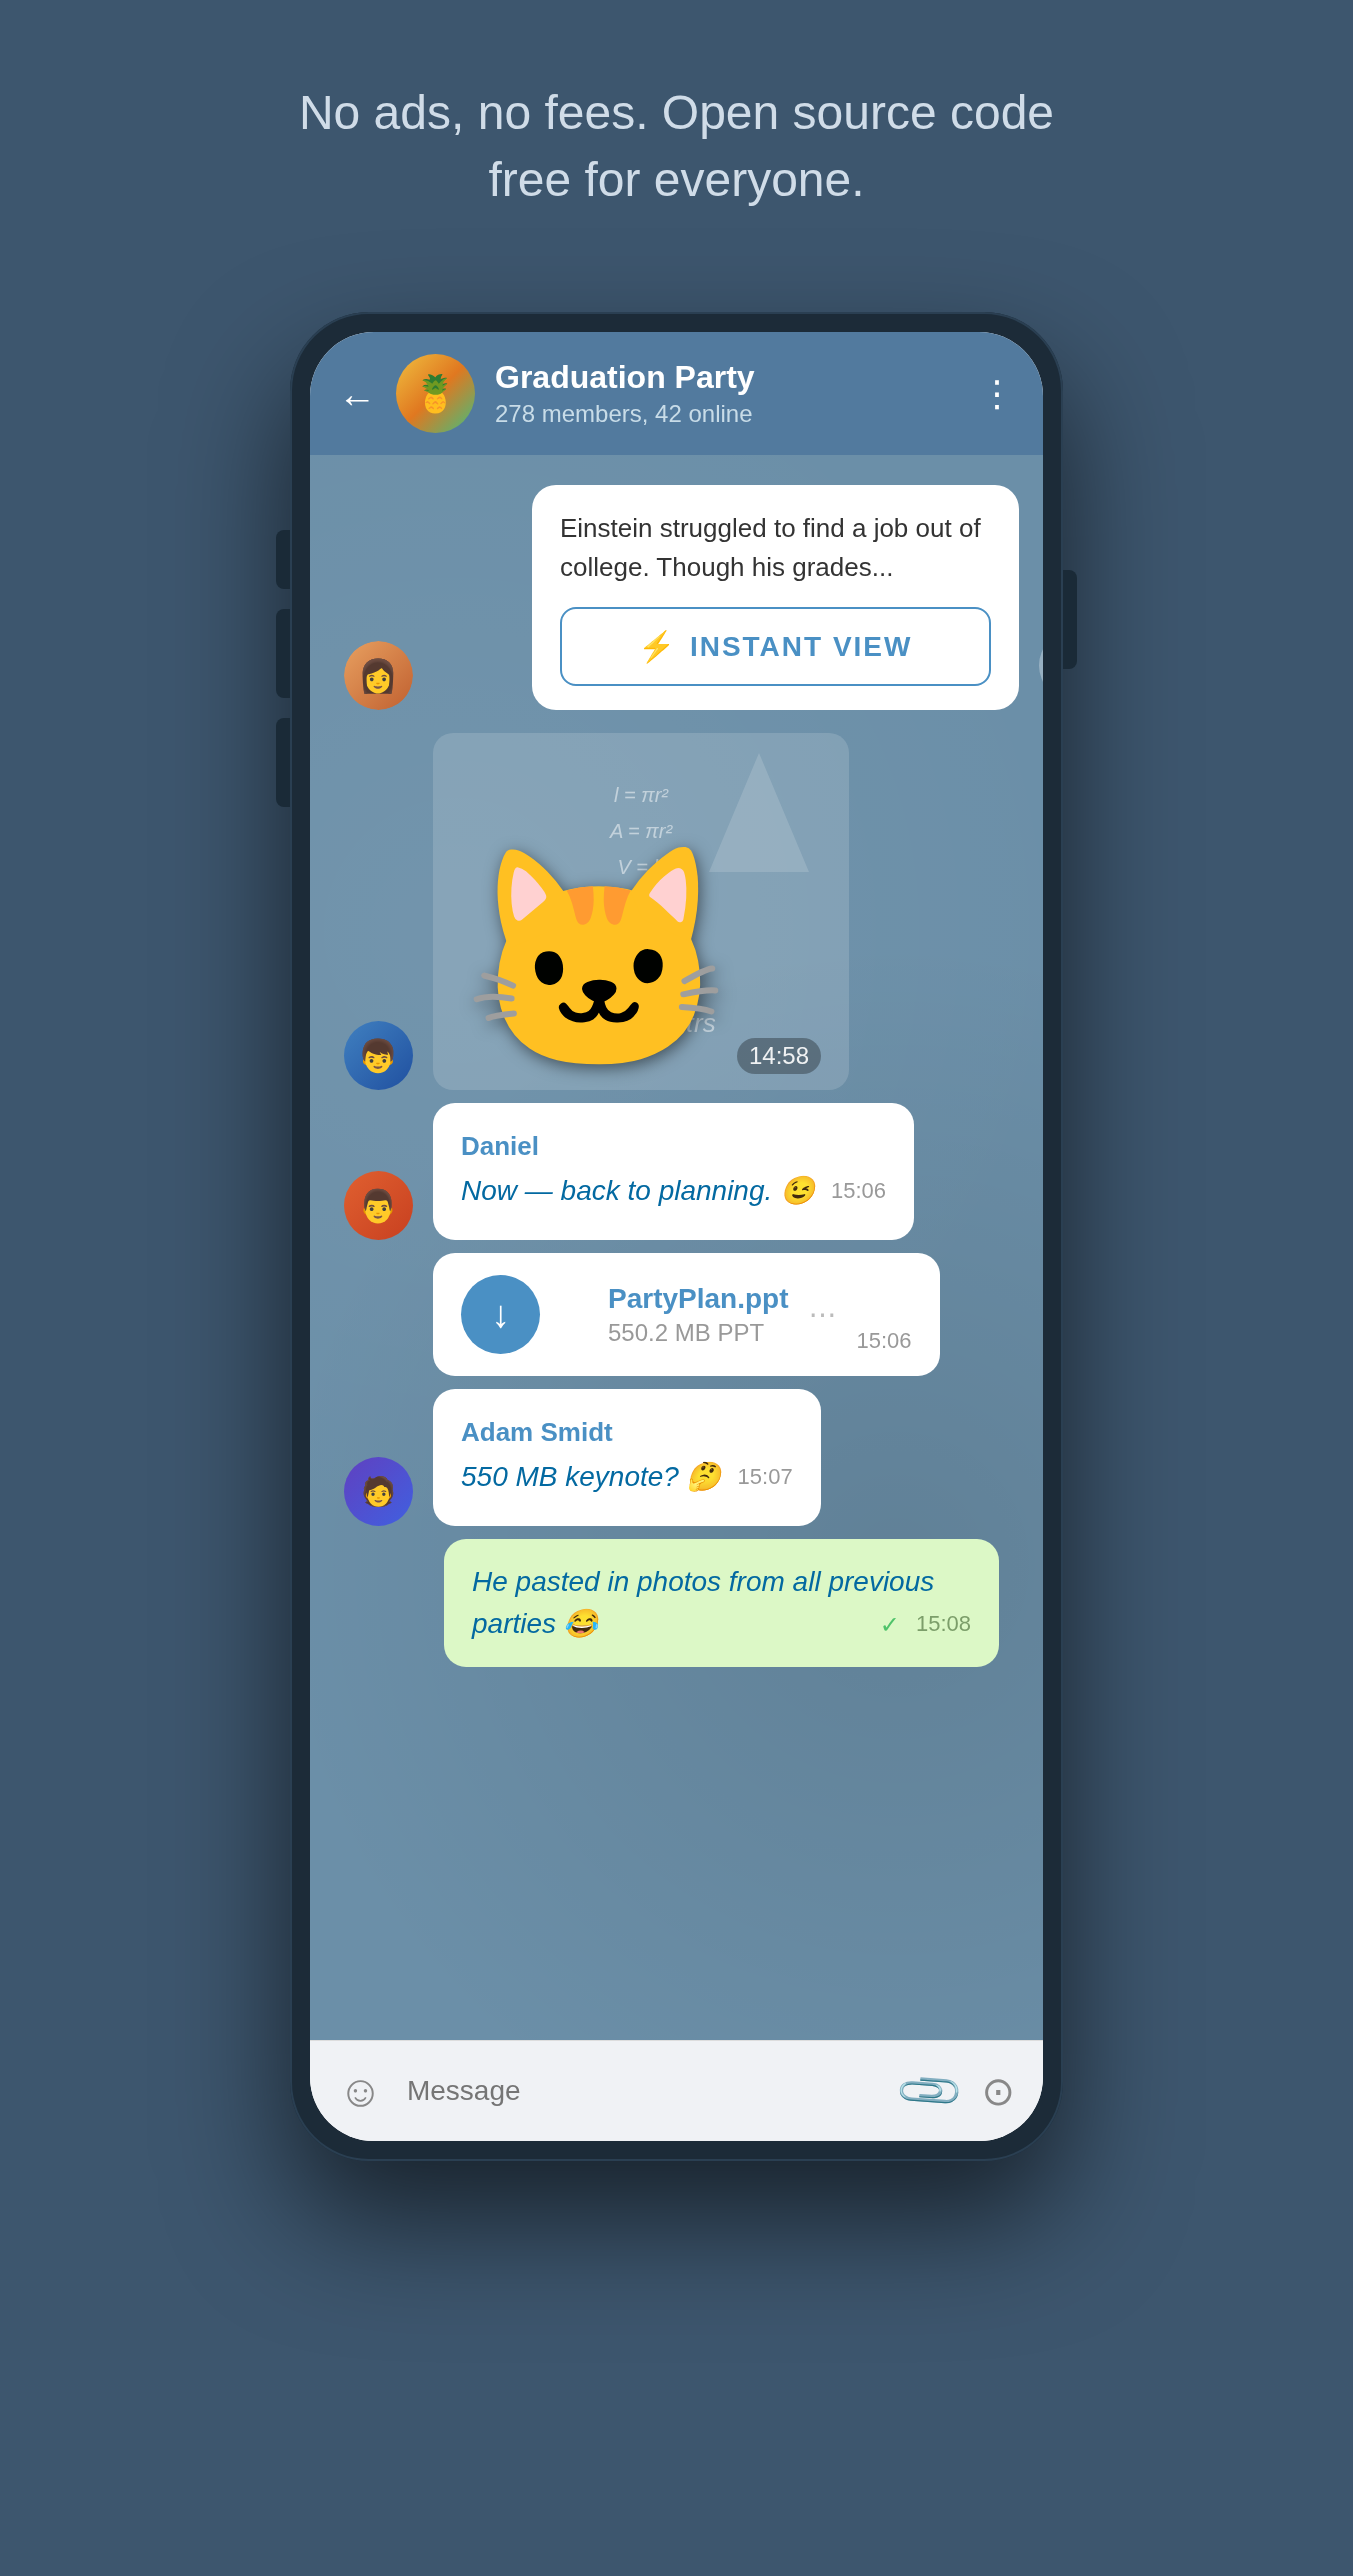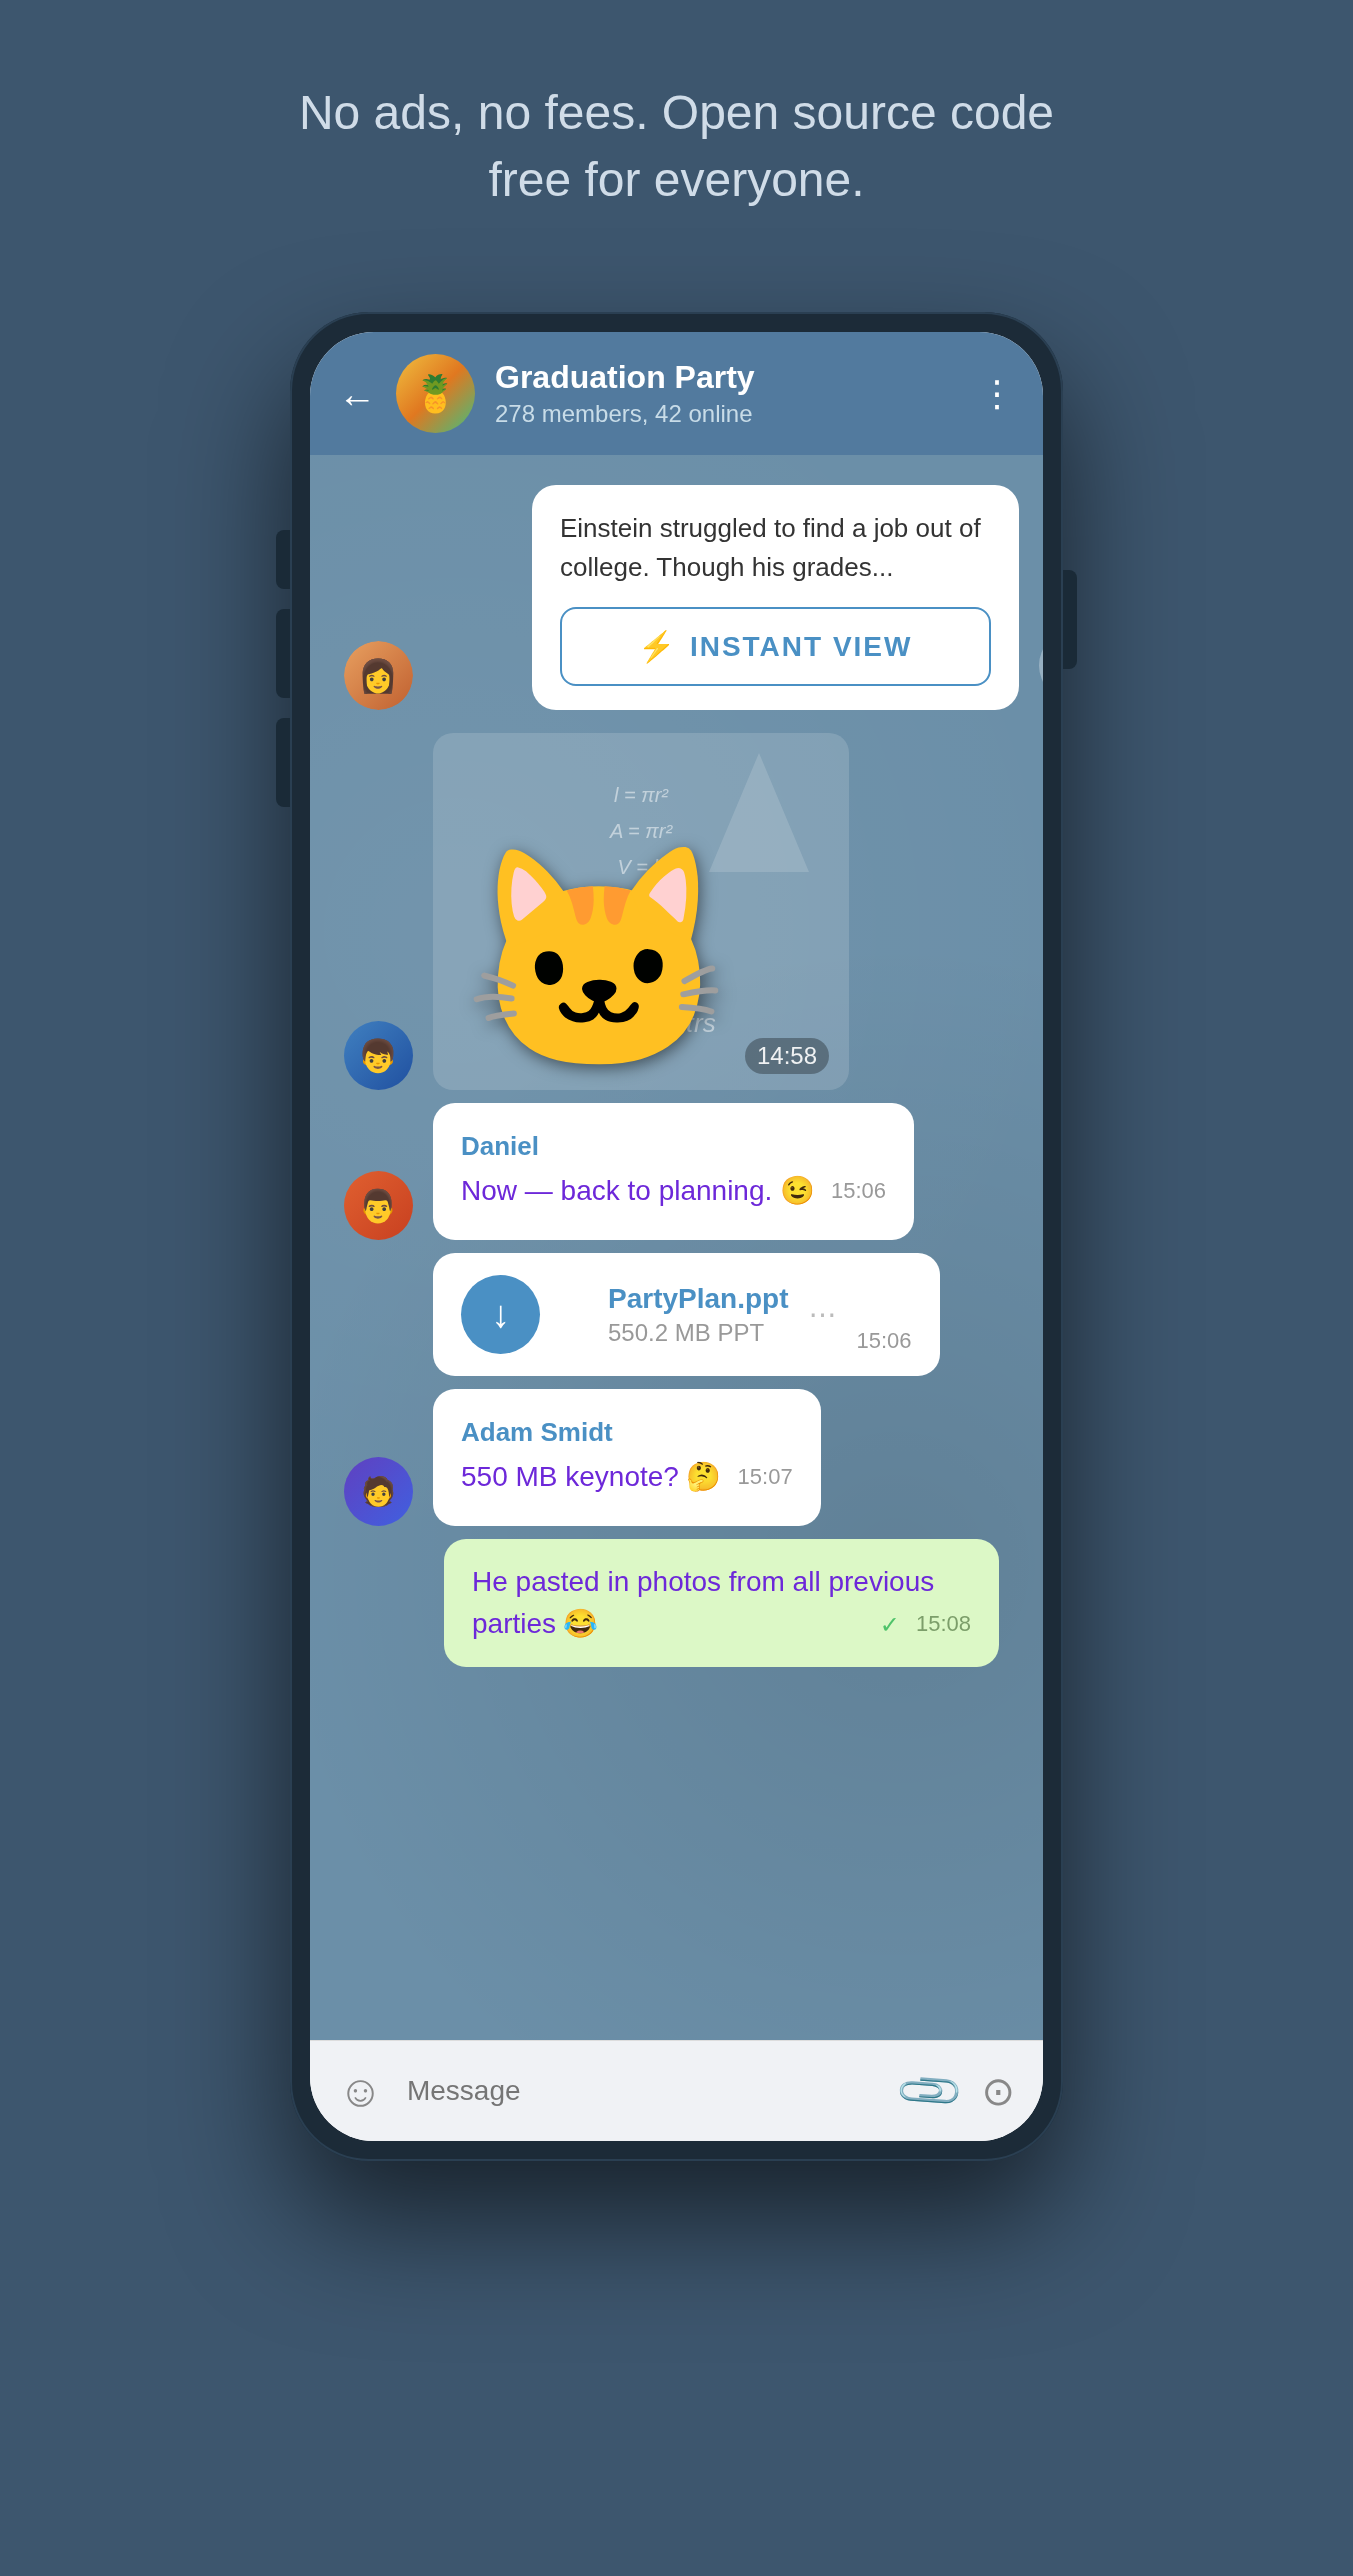--- a/index.html
+++ b/index.html
@@ -271,22 +271,23 @@
 
     .sender-name {
       font-size: 26px;
       font-weight: 600;
       color: #4a90c4;
       margin-bottom: 8px;
     }
 
     .message-text {
       font-size: 28px;
-      color: #6d28d9;
+      color: #0369a1;
       line-height: 1.5;
+      font-style: italic;
     }
 
     .message-time {
       font-size: 22px;
       color: #999;
       float: right;
       margin-left: 16px;
       margin-top: 8px;
     }
 
@@ -457,21 +458,21 @@
               <div>A = πr²</div>
               <div style="font-size:24px;">s = √(r²+h²)</div>
               <div style="font-size:26px;">A = πr² + πrs</div>
             </div>
 
             <div style="position:absolute; bottom:20px; left:30px; font-size:218px; line-height:1; filter: drop-shadow(2px 4px 8px rgba(0,0,0,0.5));">🐱</div>
 
             <div style="position:absolute; top:20px; right:40px; width:0; height:0; border-left:50px solid transparent; border-right:50px solid transparent; border-bottom:119px solid rgba(255,255,255,0.15);"></div>
           </div>
 
-          <div style="position:absolute; bottom:16px; right:20px; color:rgba(255,255,255,0.9); font-size:24px; background:rgba(0,0,0,0.3); padding:4px 12px; border-radius:20px;">14:58</div>
+          <div style="position:absolute; bottom:16px; right:28px; color:rgba(255,255,255,0.9); font-size:24px; background:rgba(0,0,0,0.3); padding:4px 12px; border-radius:20px;">14:58</div>
 
           <div style="position:absolute; left:-89px; bottom:0;">
             <div class="avatar-male-young">👦</div>
           </div>
         </div>
 
         <div style="position:relative; align-self: flex-start; margin-left: 99px; margin-top: 10px;">
           <div class="message-bubble with-avatar" style="margin-left:0;">
             <div class="sender-name">Daniel</div>
             <span class="message-text">Now — back to planning. 😉</span>

